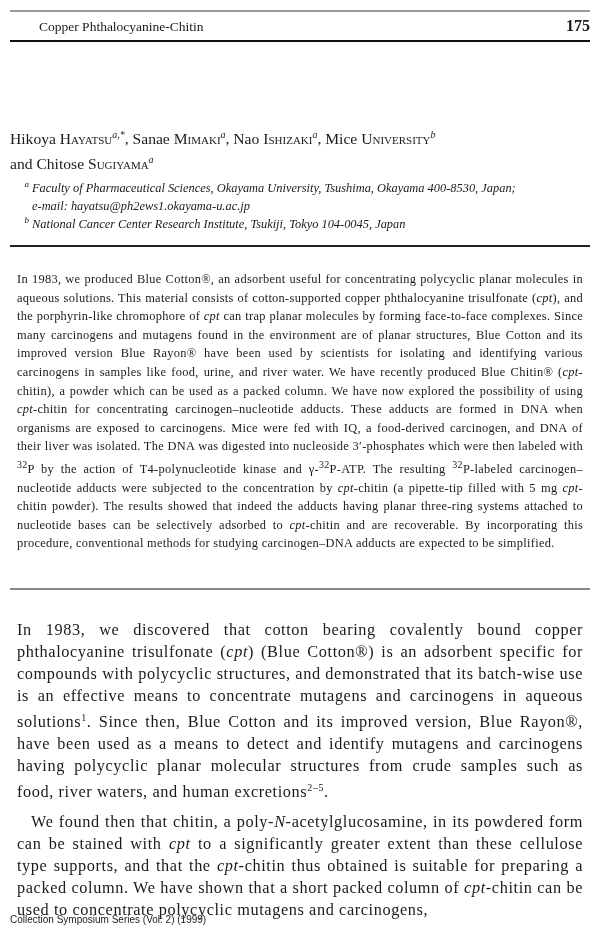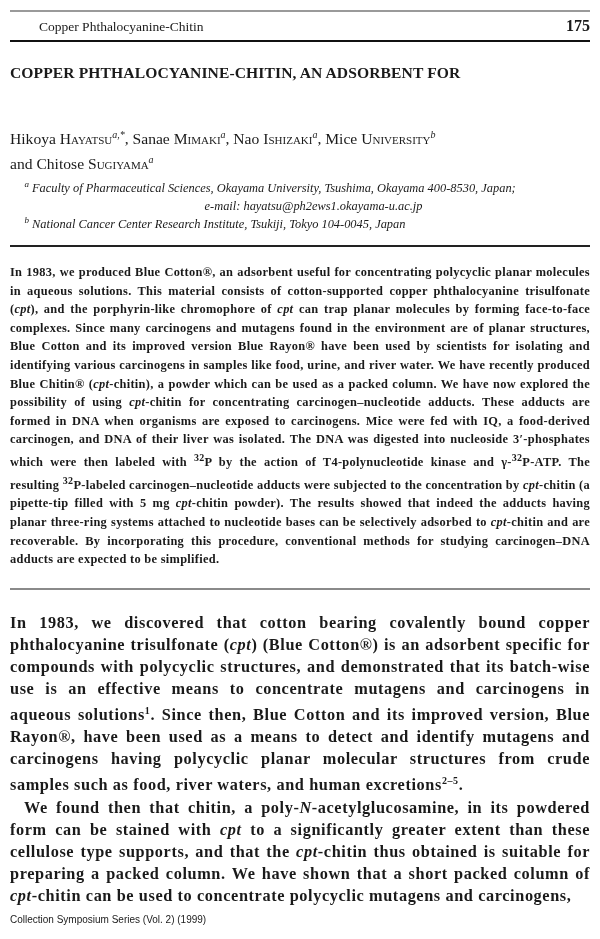--- a/index.html
+++ b/index.html
@@ -13,38 +13,37 @@
   .page-no { position: absolute; top: 17px; right: 10px; font-size: 16px; font-weight: bold; }
   .title { position: absolute; top: 63px; left: 10px; width: 580px; font-size: 15.6px; font-weight: bold; line-height: 20px; letter-spacing: 0.1px; }
   .authors { position: absolute; top: 124px; left: 10px; width: 580px; font-size: 15.6px; line-height: 21px; }
   .sc { font-variant: small-caps; text-align: center; }
   .authors sup { font-style: italic; font-size: 10px; }
   .affil { position: absolute; left: 10px; width: 585px; font-style: italic; font-size: 12.4px; line-height: 18px; }
   .affil-a { top: 175px; }
   .affil-b { top: 211px; }
   .affil .mk { display: inline-block; width: 22px; text-align: right; padding-right: 3px; box-sizing: border-box; }
   .affil .mk sup { font-size: 9px; }
-  .affil .cont { padding-left: 22px; text-align: center; }
+  .affil .cont { padding-left: 22px; }
   .abstract { position: absolute; top: 263px; left: 10px; width: 580px; font-size: 12.4px; line-height: 18.6px; text-align: justify; letter-spacing: 0.3px; }
   .body { position: absolute; top: 612px; left: 10px; width: 580px; font-size: 16.3px; line-height: 22px; text-align: justify; letter-spacing: 0.6px; }
-  .body p, .abstract p { margin: 0; font-weight: bold; }
+  .body p, .abstract p { margin: 7px; }
   .body p.indent { text-indent: 14px; }
   sup.ref { font-size: 10px; }
   .footer { position: absolute; top: 914px; left: 10px; font-family: "Liberation Sans", sans-serif; font-size: 10px; }
 </style>
 </head>
 <body>
 
 <div class="rule rule-top"></div>
 <div class="running-head">Copper Phthalocyanine-Chitin</div>
 <div class="page-no">175</div>
 <div class="rule rule-head"></div>
 
 <div class="title">
-  <div>COPPER PHTHALOCYANINE-CHITIN, AN ADSORBENT FOR</div>
 </div>
 
 <div class="authors">
   <span><span>Hikoya</span> <span class="sc">Hayatsu</span><sup>a,*</sup></span><span>, </span><span><span>Sanae</span> <span class="sc">Mimaki</span><sup>a</sup></span><span>, </span><span><span>Nao</span> <span class="sc">Ishizaki</span><sup>a</sup></span><span>, </span><span><span>Mice</span> <span class="sc">University</span><sup>b</sup></span><br>
   <span>and </span><span><span>Chitose</span> <span class="sc">Sugiyama</span><sup>a</sup></span>
 </div>
 
 <div class="affil affil-a">
   <div><span class="mk"><sup>a</sup></span><span>Faculty of Pharmaceutical Sciences, Okayama University, Tsushima, Okayama 400-8530, Japan;</span></div>
   <div class="cont">e-mail: hayatsu@ph2ews1.okayama-u.ac.jp</div>

